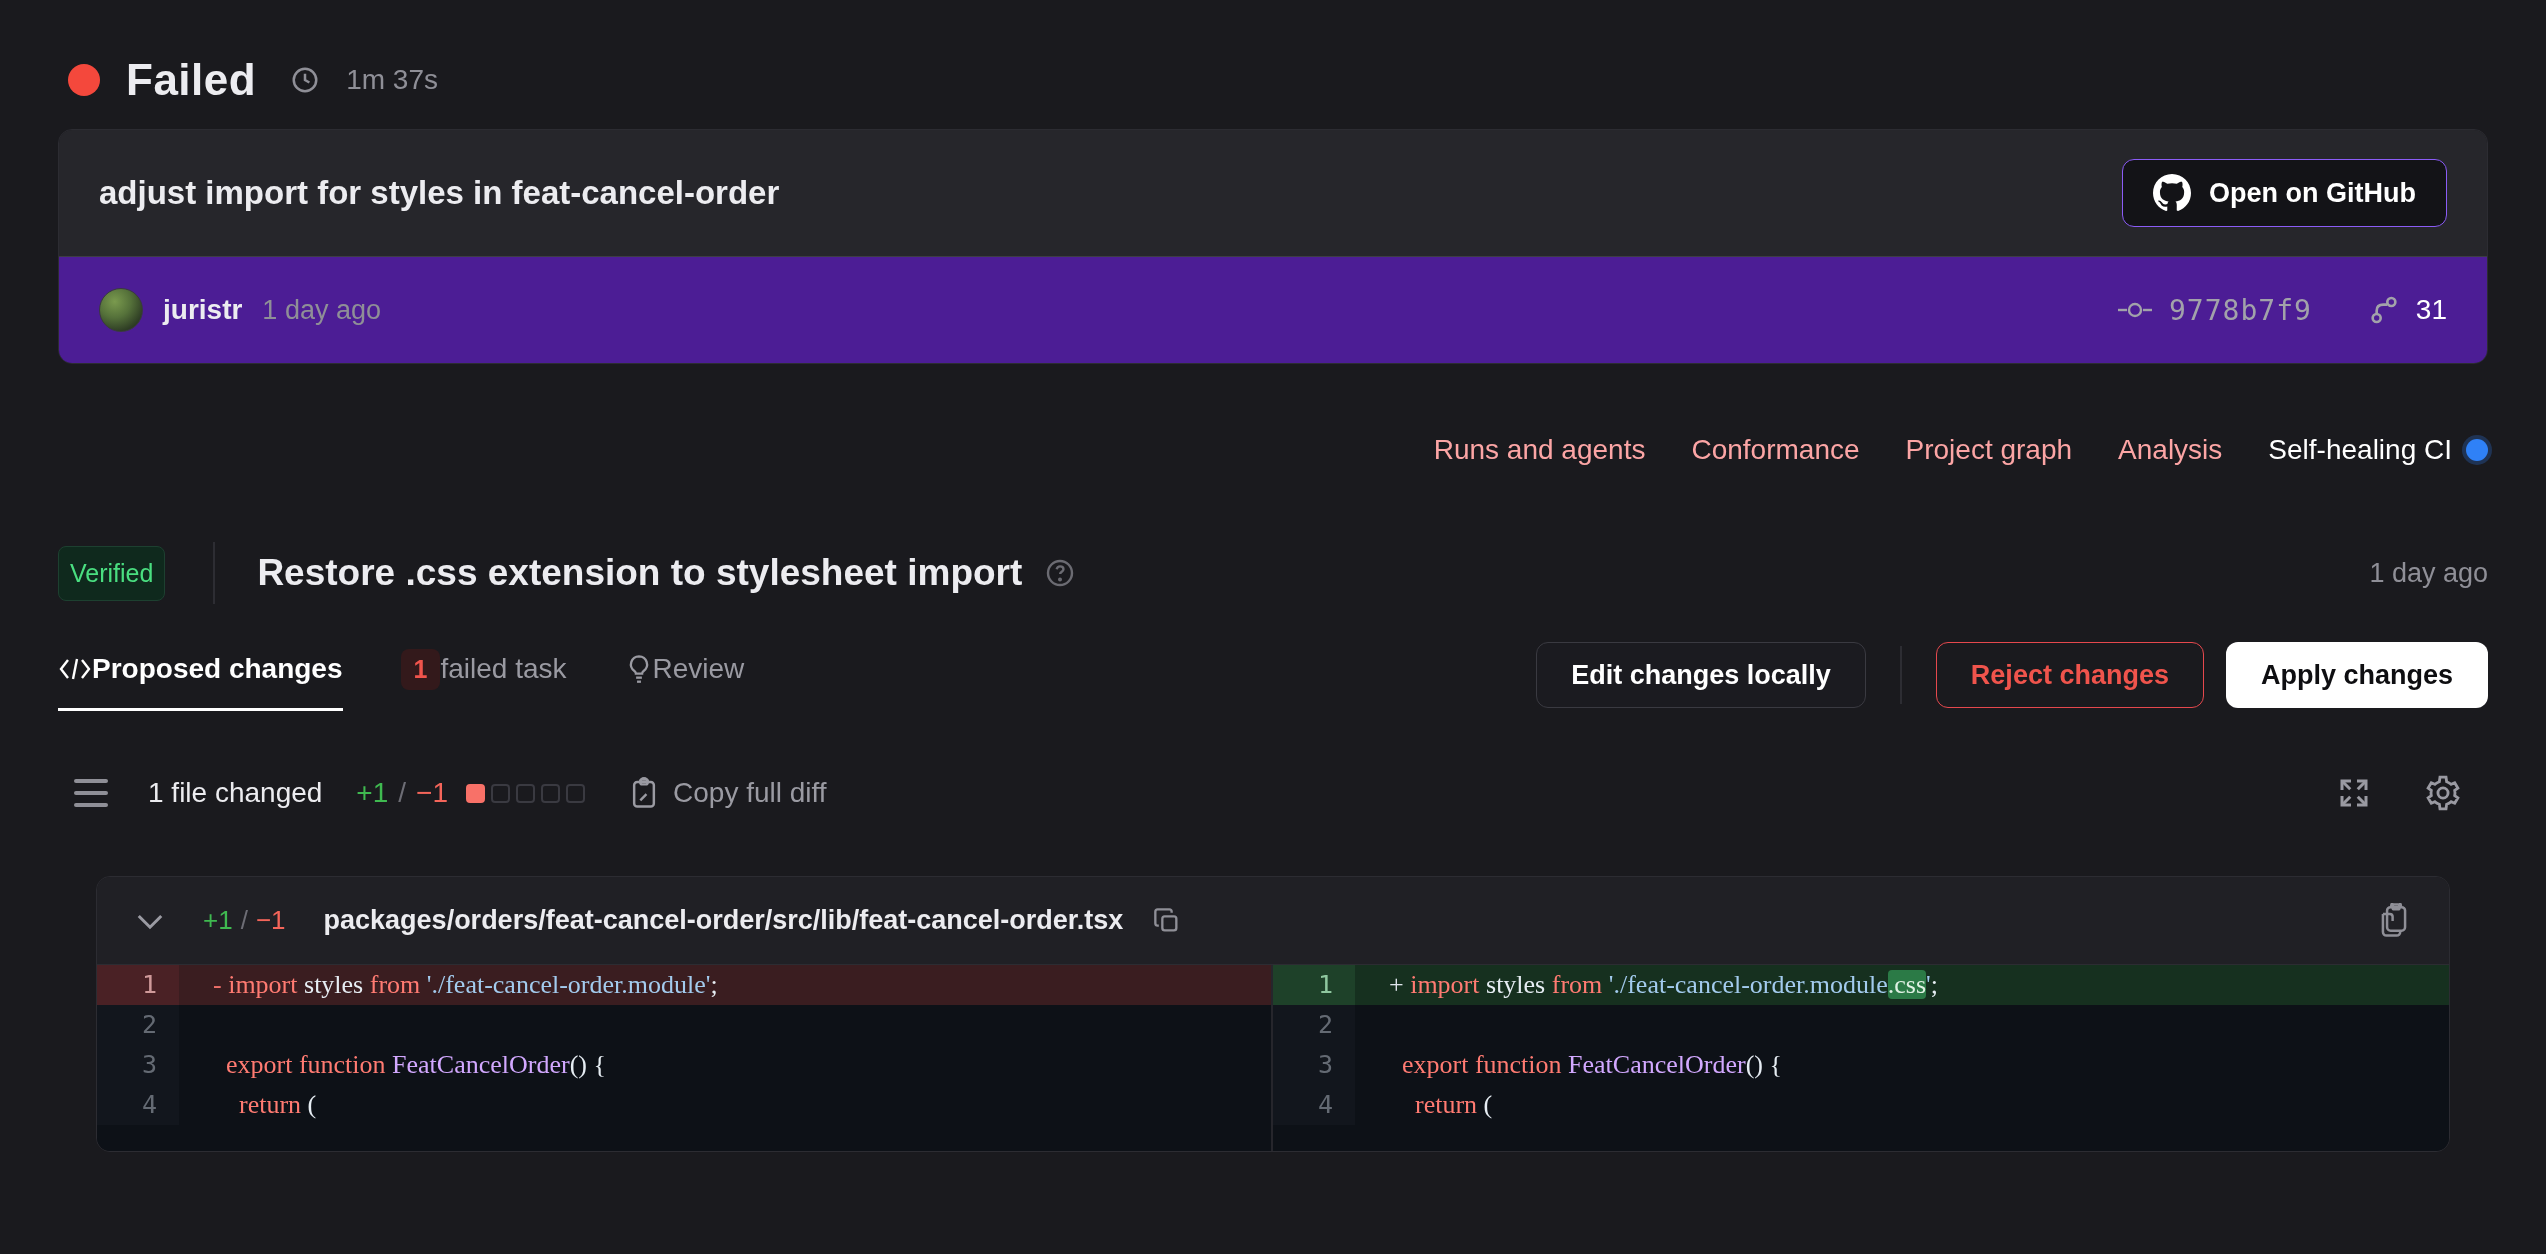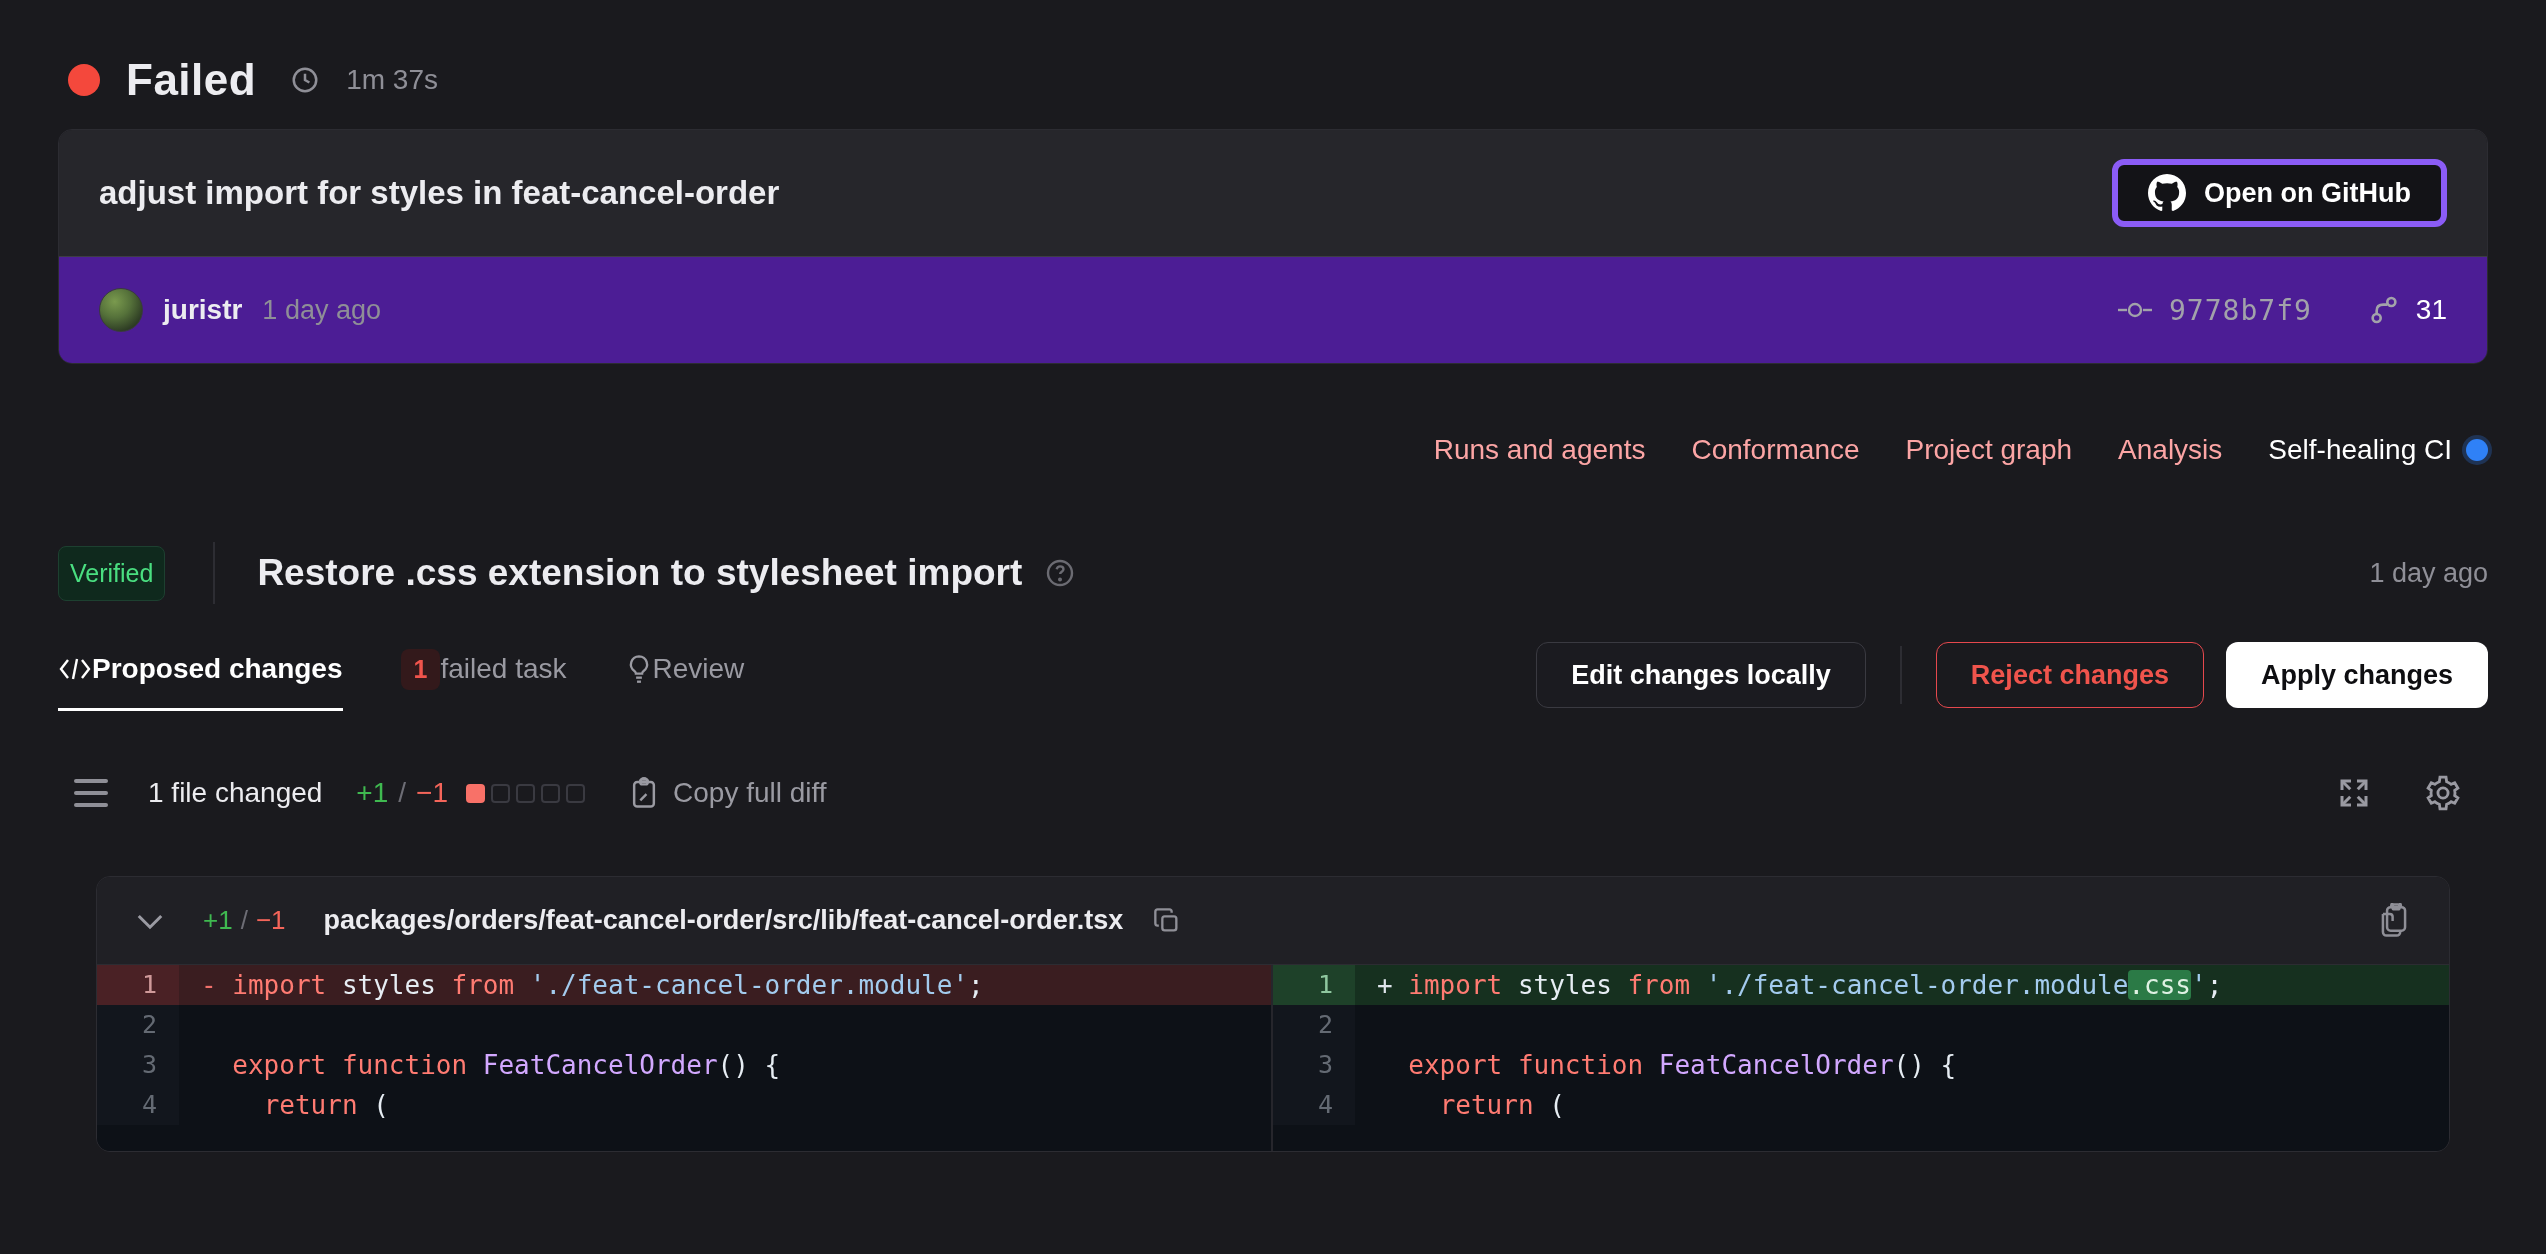--- a/index.html
+++ b/index.html
@@ -17,21 +17,21 @@
   .status-dot { width:32px; height:32px; border-radius:50%; background:#f4483c; }
   .status-label { font-size:44px; font-weight:700; letter-spacing:0.5px; }
   .status-meta { display:flex; align-items:center; gap:12px; margin-left:8px; color:#8f8f97; }
   .status-meta svg { display:block; }
   .status-duration { font-size:28px; color:#8f8f97; }
 
   
   .commit-card { margin-top:24px; border-radius:14px; overflow:hidden; border:1px solid #2c2c32; }
   .card-top { height:126px; background:#26262b; display:flex; align-items:center; justify-content:space-between; padding:0 40px; }
   .commit-title { font-size:33px; font-weight:700; }
-  .github-btn { display:flex; align-items:center; gap:18px; background:#131317; border:6px solid #8b5cf6;
+  .github-btn { display:flex; align-items:center; gap:18px; background:#131317; border:1px solid #8b5cf6;
     border-radius:12px; height:68px; padding:0 30px; cursor:pointer; }
   .github-btn span { font-size:27px; font-weight:600; color:#ffffff; }
   .card-divider { height:1px; background:#3d3d44; }
   .card-bottom { height:106px; background:#4c1d95; display:flex; align-items:center; justify-content:space-between; padding:0 40px; }
   .author-group { display:flex; align-items:center; gap:20px; }
   .avatar { width:44px; height:44px; border-radius:50%;
     background:radial-gradient(circle at 35% 30%, #7a9a4e 0%, #55713a 40%, #2e3d24 75%, #20281a 100%);
     border:1px solid #3a3a40; }
   .author-name { font-size:28px; font-weight:700; }
   .author-time { font-size:27px; color:#8f8f97; }
@@ -94,21 +94,21 @@
   .file-delta { display:flex; align-items:center; gap:8px; font-size:26px; margin-left:14px; }
   .file-path { font-size:27px; font-weight:600; color:#ececf0; margin-left:14px; }
   .file-copy { margin-left:6px; }
   .file-header-right { margin-left:auto; }
   .code-area { display:flex; background:#0d1117; font-family:"DejaVu Sans Mono", monospace; font-size:26px; }
   .pane { width:50%; padding-bottom:26px; }
   .pane.left { border-right:2px solid #26262c; }
   .line { display:flex; height:40px; line-height:40px; }
   .gutter { width:82px; flex-shrink:0; text-align:right; padding-right:22px; color:#646a73; background:#12161d;
     font-size:25px; }
-  .content { flex:1; padding-left:22px; white-space:pre; color:#e6edf3; }
+  .content { flex:1; padding-left:34px; white-space:pre; color:#e6edf3;font-family:Liberation Serif, serif; }
   .line.del .gutter { background:#4a2125; color:#d09a9a; }
   .line.del .content { background:#3a1d20; }
   .line.add .gutter { background:#1e4129; color:#8fc79f; }
   .line.add .content { background:#16301f; }
   .tk-kw { color:#ff7b72; }
   .tk-pl { color:#e6edf3; }
   .tk-fn { color:#d2a8ff; }
   .tk-str { color:#a3cbee; }
   .tk-mk-del { color:#f0706a; }
   .tk-mk-add { color:#dfe5ec; }

